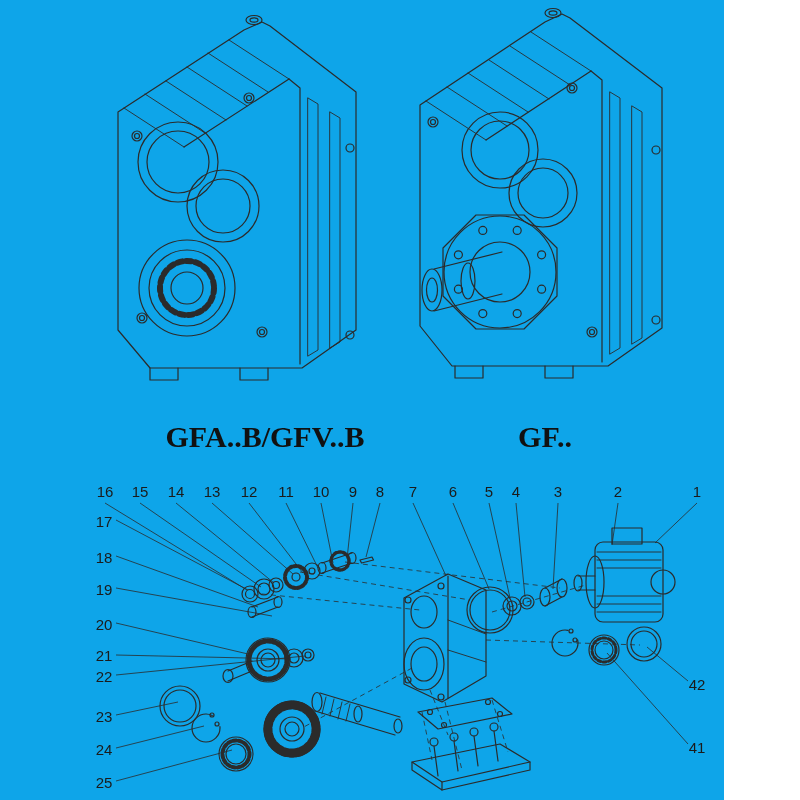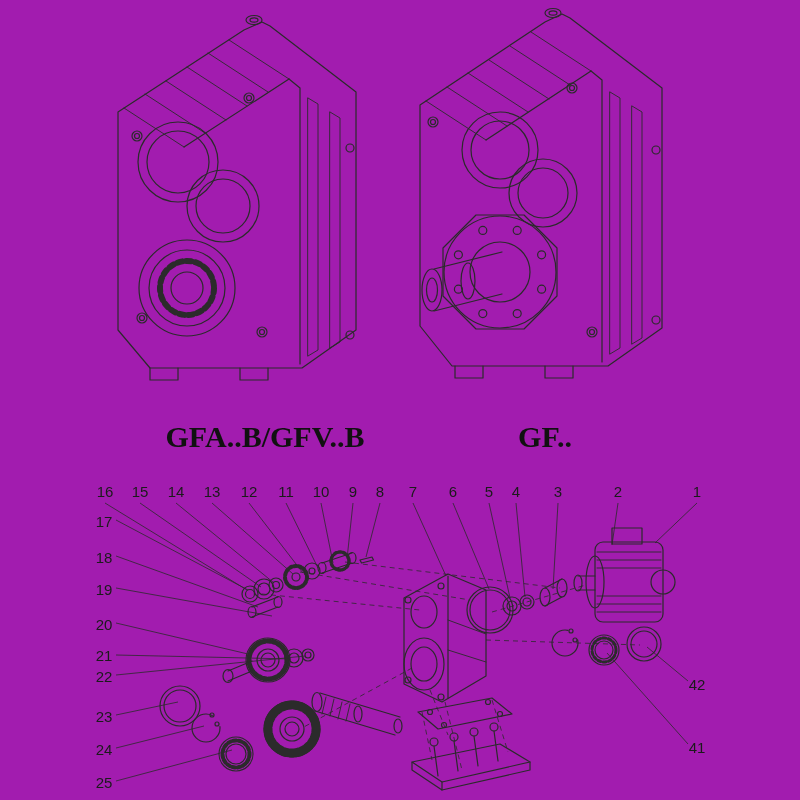--- a/index.html
+++ b/index.html
@@ -1,16 +1,16 @@
 <!DOCTYPE html>
 <html><head>
 <meta charset="utf-8">
 <style>
   html,body{margin:0;padding:0;background:#ffffff;}
-  .page{position:relative;width:800px;height:800px;background:#a21caf;overflow:hidden;
+  .page{position:relative;width:724px;height:800px;background:#0ea5e9;overflow:hidden;
         font-family:"Liberation Sans",sans-serif;}
   svg{position:absolute;top:0;left:0;}
   .ln{fill:none;stroke:#2b2b2b;stroke-width:1.2;stroke-linejoin:round;stroke-linecap:round;}
   .thin{stroke-width:0.9;}
   .leader{fill:none;stroke:#2b2b2b;stroke-width:0.8;}
   .dash{fill:none;stroke:#2b2b2b;stroke-width:0.8;stroke-dasharray:5 4;}
   .callout{font-family:"Liberation Sans",sans-serif;font-size:15px;fill:#1b1b1b;}
   .model-label{font-family:"Liberation Serif",serif;font-size:30px;font-weight:bold;fill:#111;}
 </style>
 </head>

